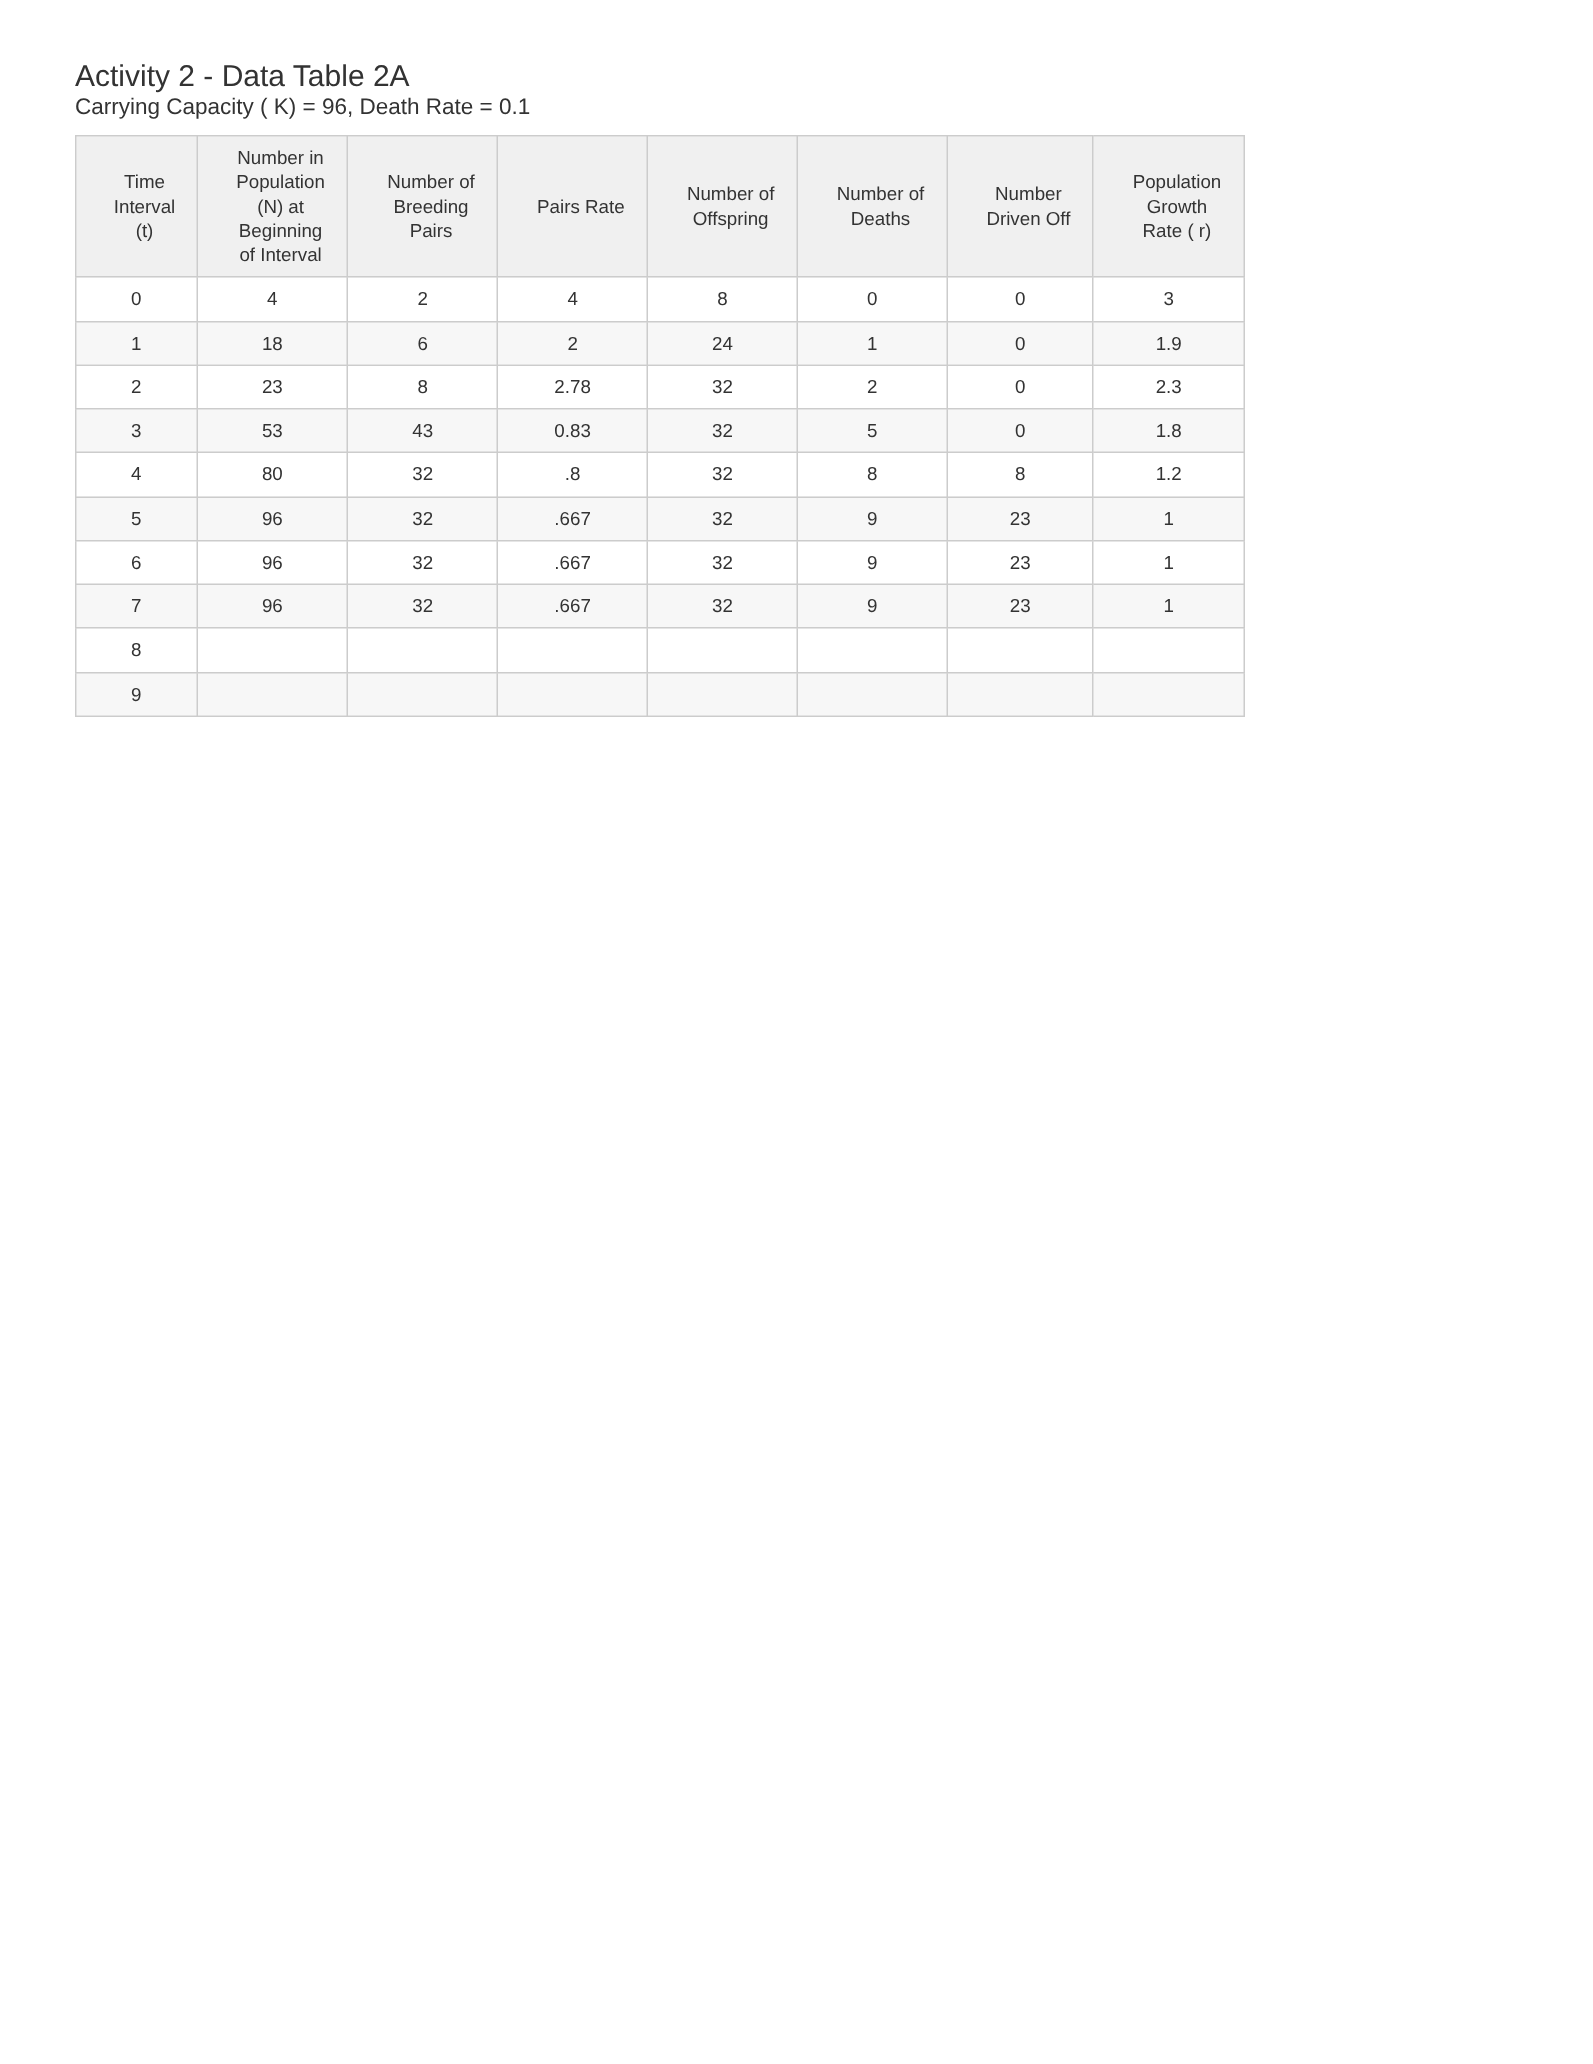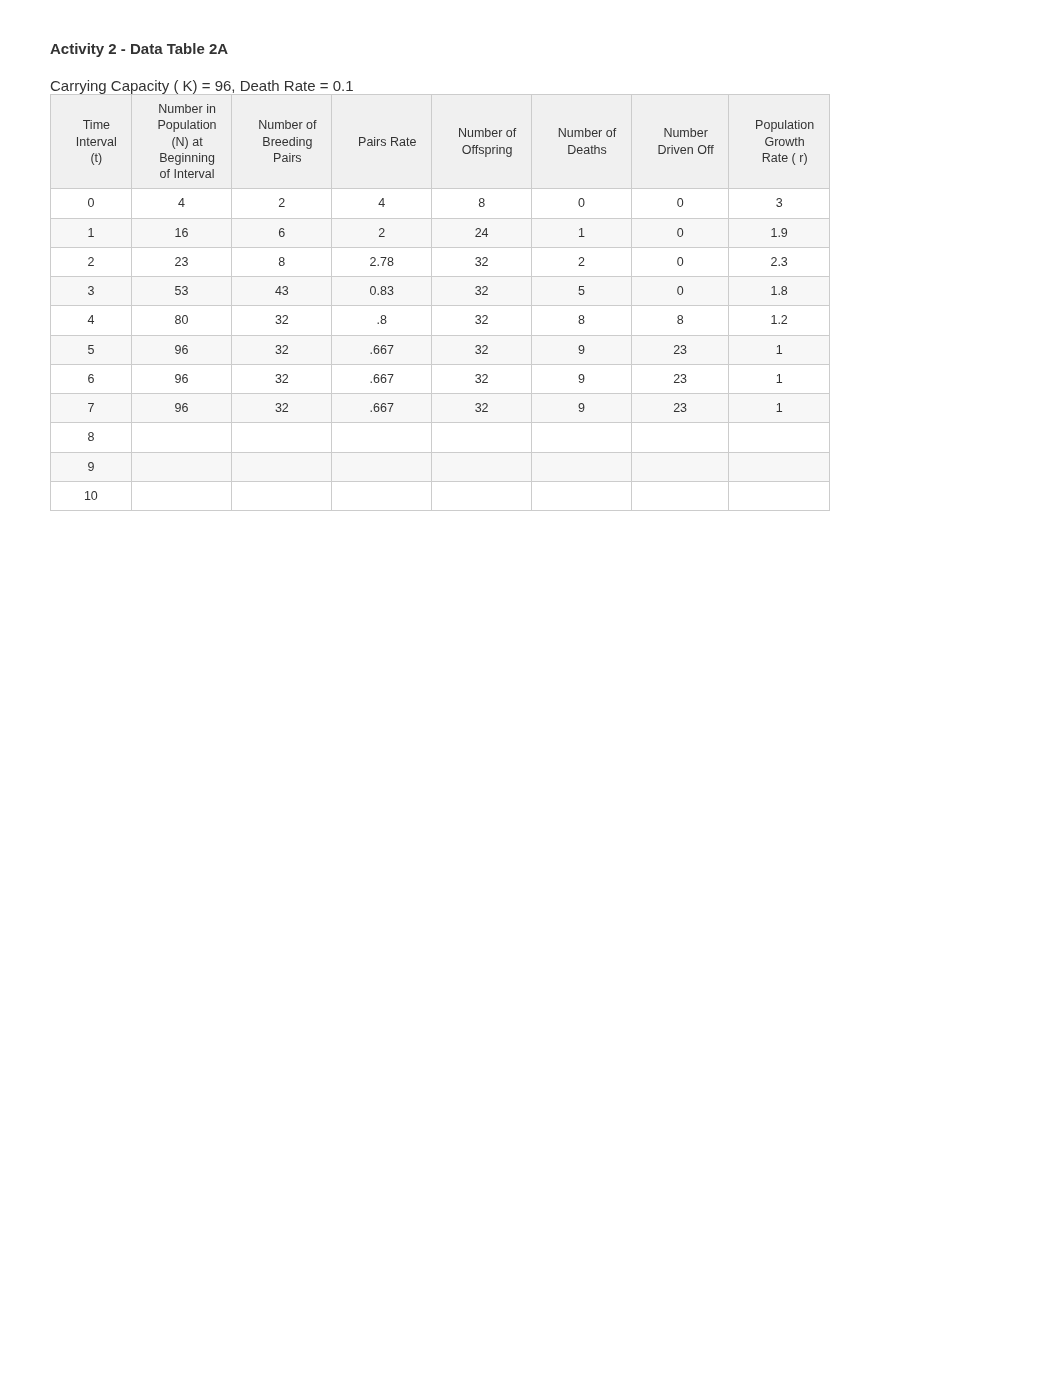--- a/index.html
+++ b/index.html
@@ -6,27 +6,27 @@
     body {
       background: #fff;
       font-family: Arial, Helvetica, sans-serif;
       font-size: 13px;
       color: #333;
       padding: 40px 50px;
       width: 1062px;
       min-height: 1376px;
     }
     .page-title {
-      font-size: 15px;
-      font-weight: bold;
-      margin-bottom: 20px;
+      font-size: 20px;
+      font-weight: normal;
     }
     .subtitle {
       font-size: 15px;
       font-weight: normal;
+      margin-bottom: 10px;
     }
     table {
       border-collapse: collapse;
       width: auto;
       min-width: 780px;
     }
     th, td {
       border: 1px solid #ccc;
       padding: 6px 10px;
       text-align: center;
@@ -74,21 +74,21 @@
         <td>4</td>
         <td>2</td>
         <td>4</td>
         <td>8</td>
         <td>0</td>
         <td>0</td>
         <td>3</td>
       </tr>
       <tr>
         <td>1</td>
-        <td>16</td>
+        <td>18</td>
         <td>6</td>
         <td>2</td>
         <td>24</td>
         <td>1</td>
         <td>0</td>
         <td>1.9</td>
       </tr>
       <tr>
         <td>2</td>
         <td>23</td>
@@ -162,24 +162,14 @@
       <tr class="empty-row">
         <td>9</td>
         <td></td>
         <td></td>
         <td></td>
         <td></td>
         <td></td>
         <td></td>
         <td></td>
       </tr>
-      <tr class="empty-row">
-        <td>10</td>
-        <td></td>
-        <td></td>
-        <td></td>
-        <td></td>
-        <td></td>
-        <td></td>
-        <td></td>
-      </tr>
     </tbody>
 </table>
 
 </body></html>

